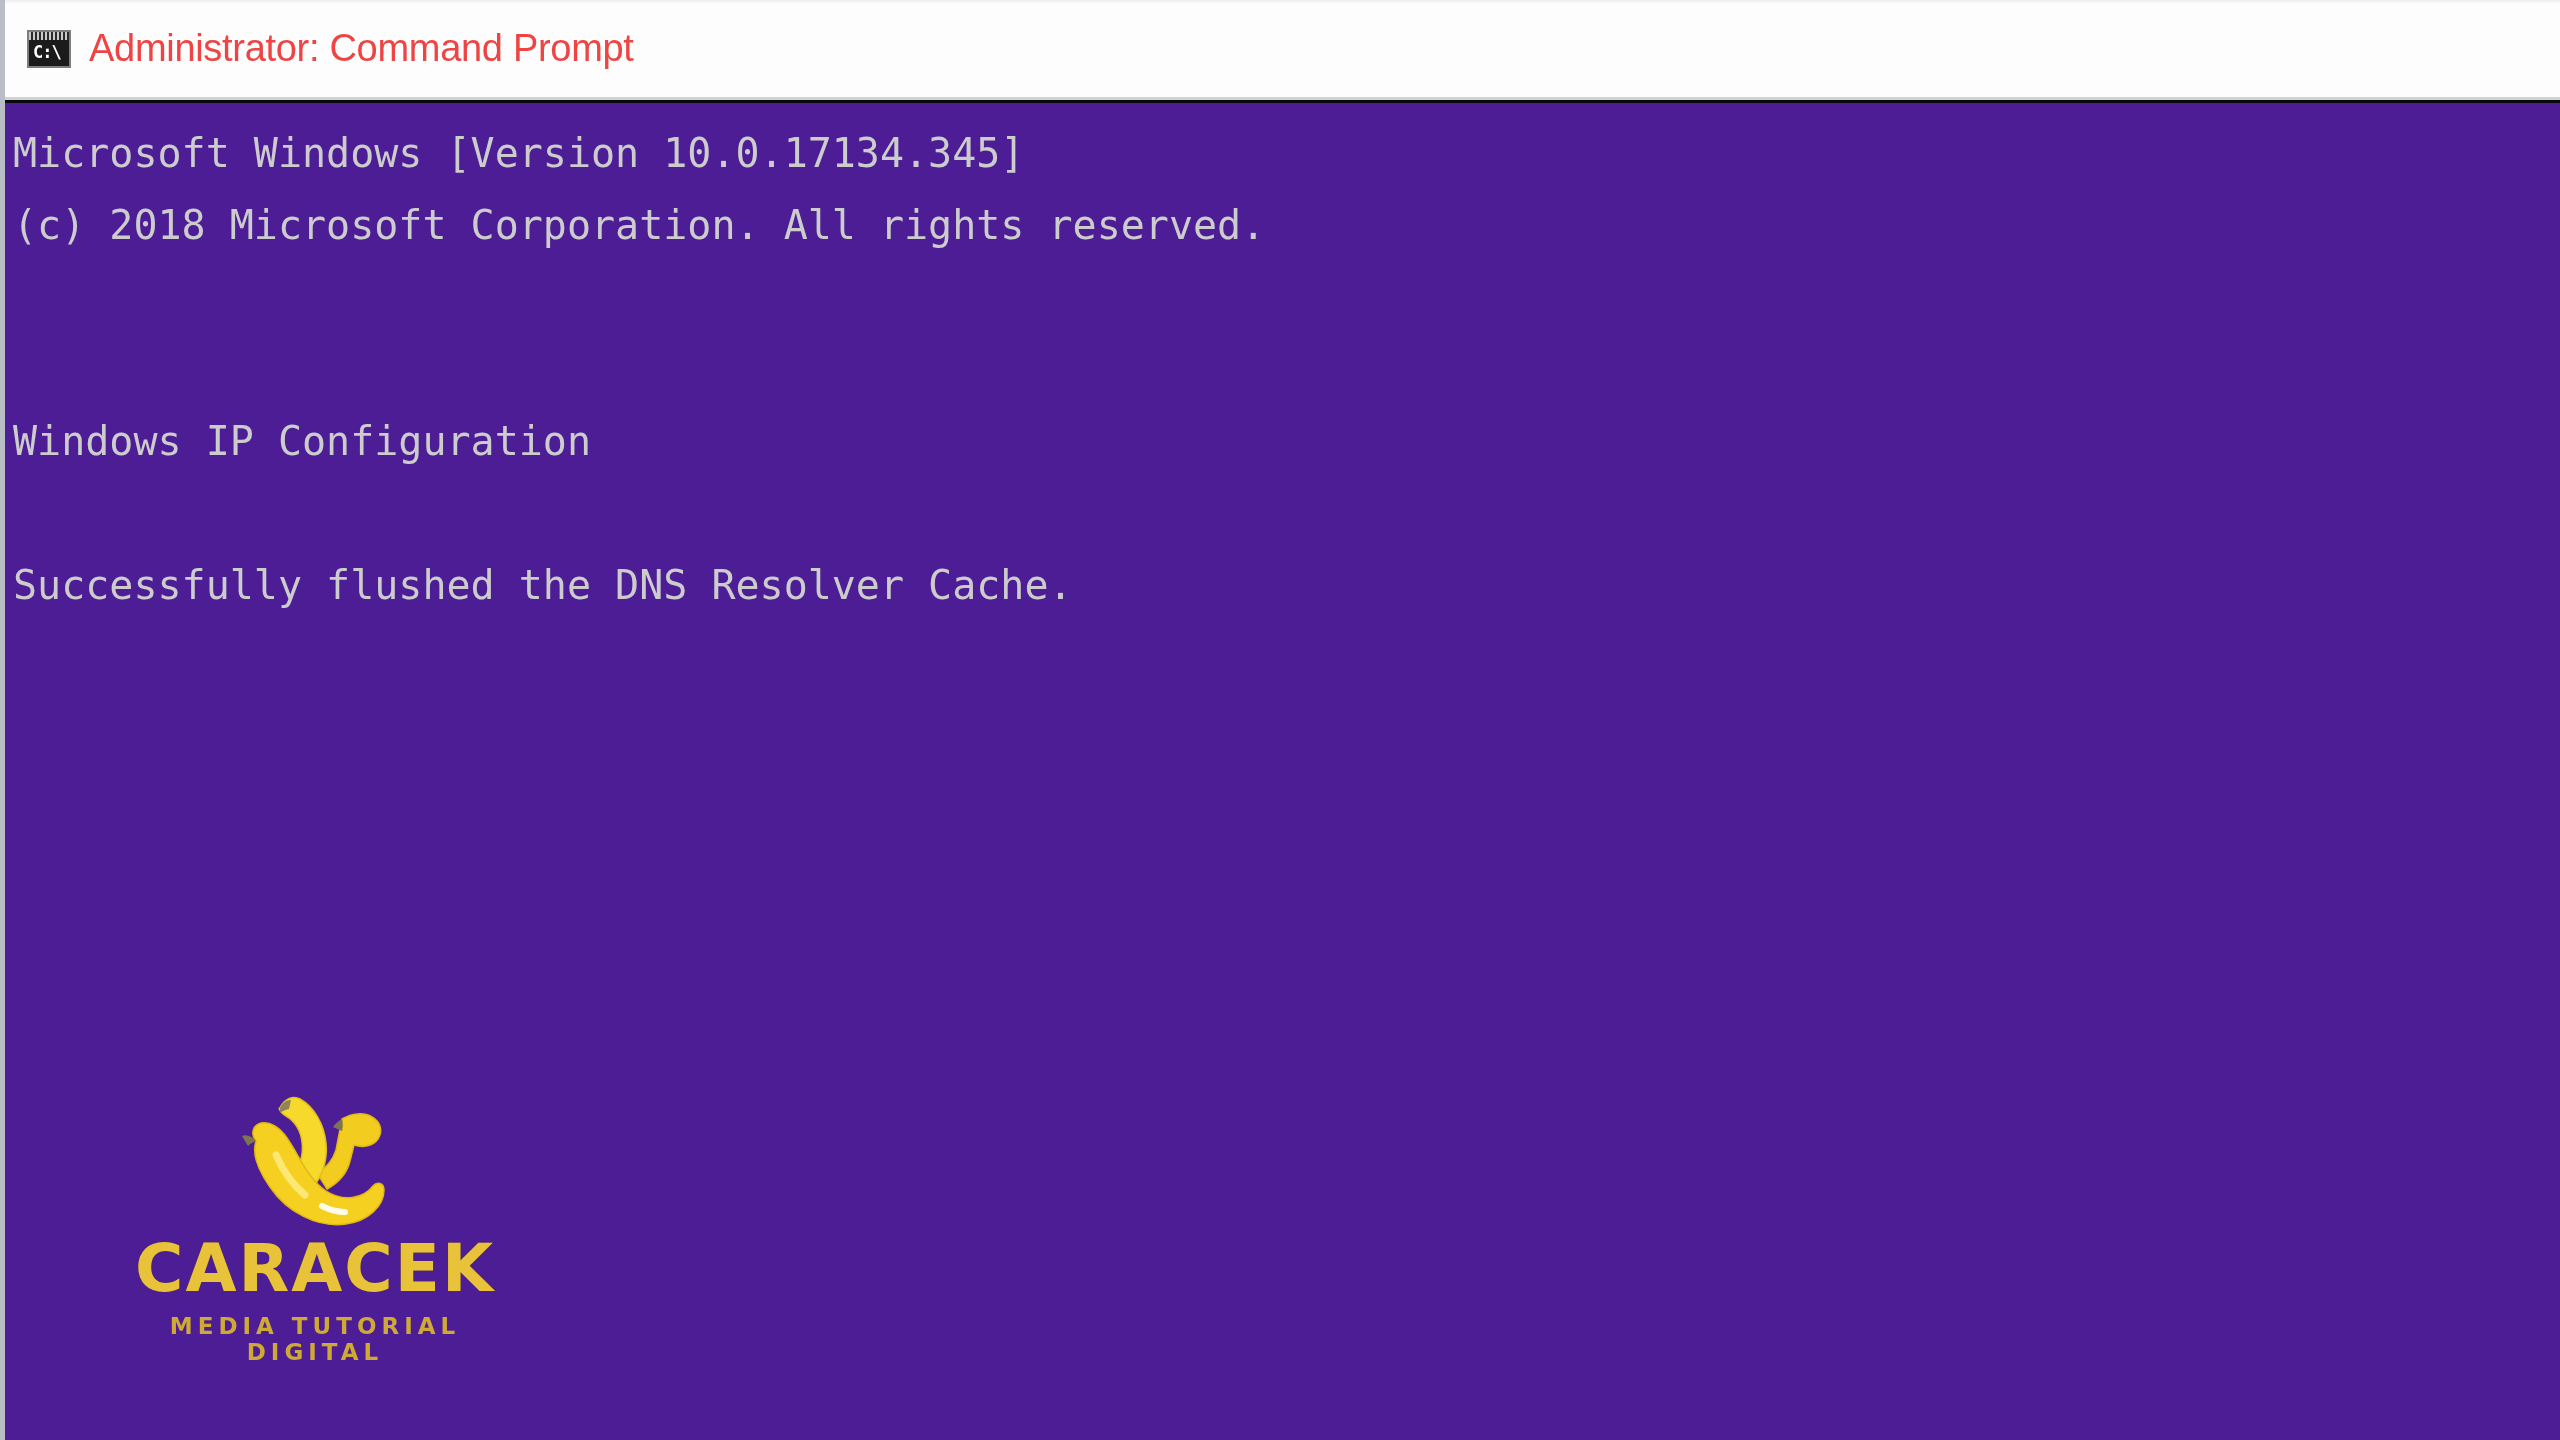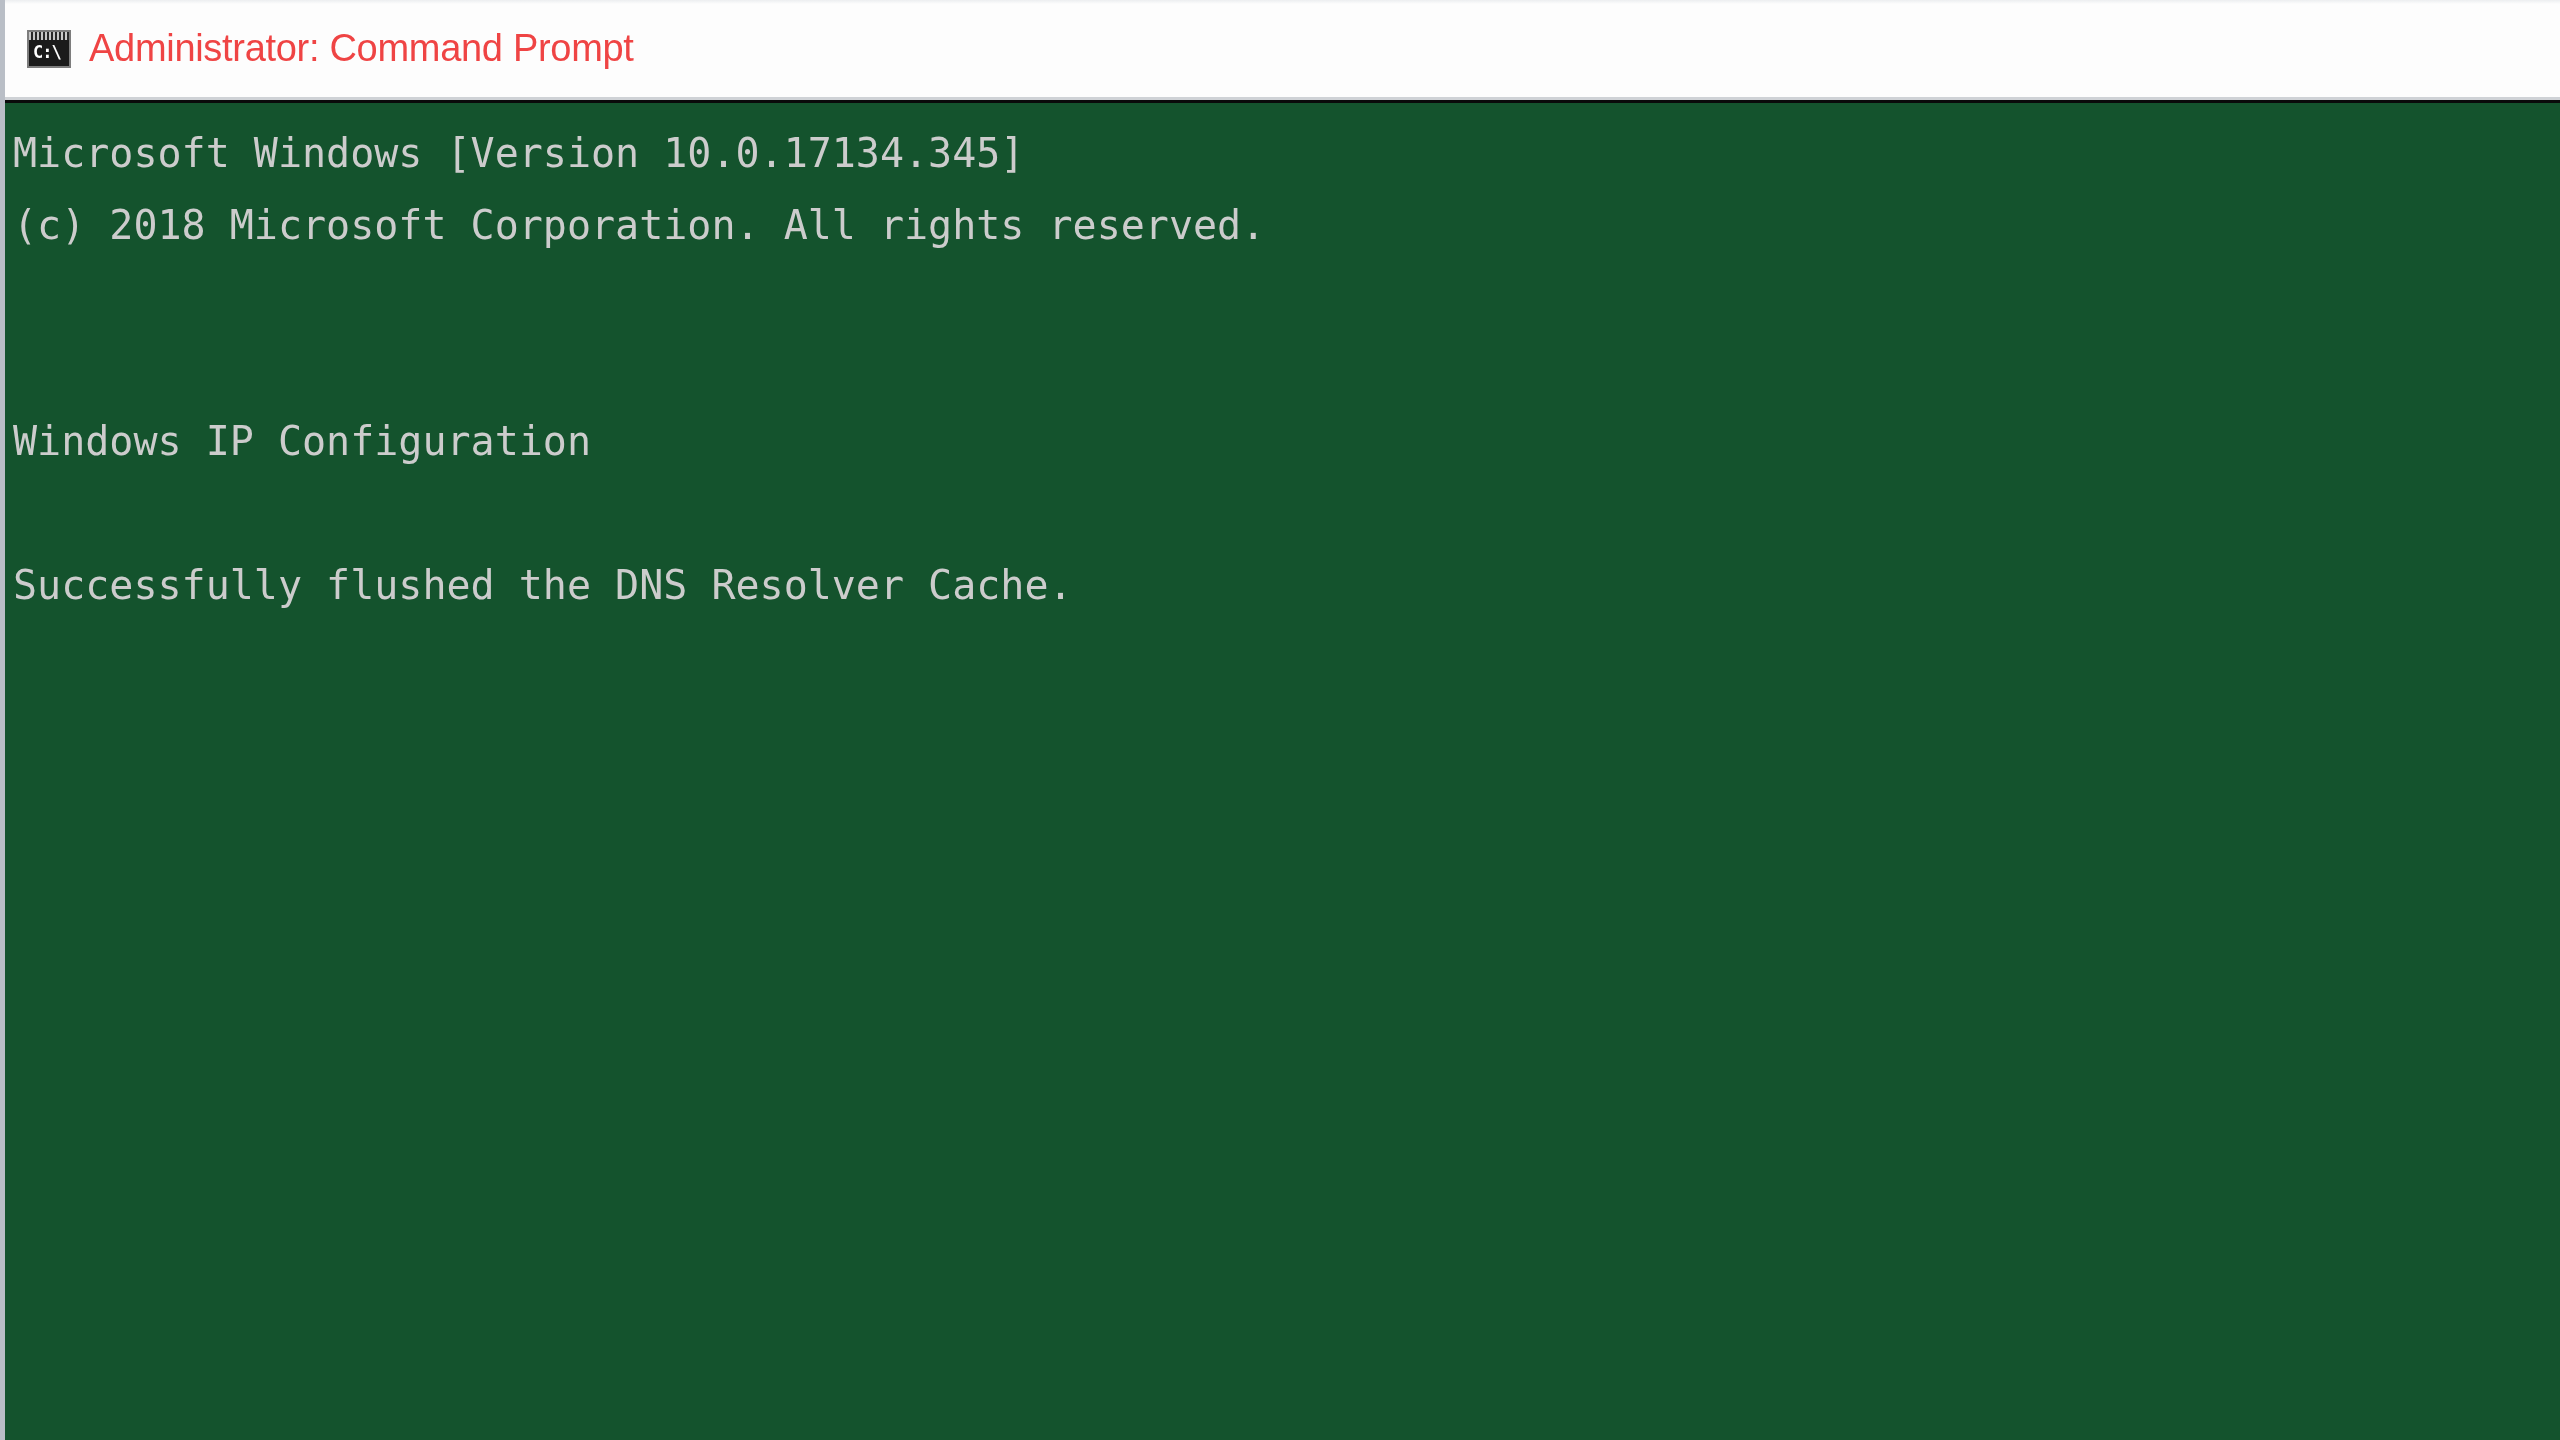--- a/index.html
+++ b/index.html
@@ -90,21 +90,21 @@
     white-space: nowrap;
   }
 
   
   #console {
     position: absolute;
     left: 0;
     top: 103px;
     right: 0;
     bottom: 0;
-    background: #14532d;
+    background: #4c1d95;
     padding: 14px 0 0 8px;
     box-sizing: border-box;
   }
 
   .line {
     font-family: "DejaVu Sans Mono", monospace;
     font-size: 40px;
     line-height: 72px;
     height: 72px;
     color: #cccccc;
@@ -172,15 +172,34 @@
   <div id="console">
     <div class="line">Microsoft Windows [Version 10.0.17134.345]</div>
     <div class="line">(c) 2018 Microsoft Corporation. All rights reserved.</div>
     <div class="line blank"></div>
     <div class="line blank"></div>
     <div class="line">Windows IP Configuration</div>
     <div class="line blank"></div>
     <div class="line">Successfully flushed the DNS Resolver Cache.</div>
     <div class="line blank"></div>
 
+    <div id="watermark">
+      <svg class="bananas" viewBox="0 0 210 165">
+
+        <path d="M132 36c10-6 22-7 30-2 9 5 11 15 6 22-5 7-15 9-24 6l-4 16c-3 12-12 22-23 28l-10-16c9-5 16-13 19-23l6-31z" fill="#f2cc1e" stroke="#e0b912" stroke-width="1.5"></path>
+
+        <path d="M70 25c4-9 13-13 20-9 14 8 24 25 26 44 2 19-5 38-19 50l-18-14c10-9 15-23 13-37-1-11-7-21-16-26-6-3-8-9-6-8z" fill="#f7d92b" stroke="#e3c018" stroke-width="1.5"></path>
+        <path d="M70 25c2-5 6-8 11-8l-2 9c-4 1-7 2-9 4z" fill="#8e8456"></path>
+
+        <path d="M46 58c-6-7-3-16 5-18 9-2 19 5 26 15 13 19 21 41 39 53 17 11 37 8 47-5 4-5 11-3 11 4 0 16-16 31-38 34-29 4-59-12-76-37C48 87 42 70 46 58z" fill="#f5d021" stroke="#e0ba10" stroke-width="1.5"></path>
+
+        <path d="M66 72c6 14 16 29 29 40" stroke="#fff08f" stroke-width="7" fill="none" stroke-linecap="round" opacity="0.75"></path>
+        <path d="M112 123c8 4 16 6 23 6" stroke="#ffffff" stroke-width="6" fill="none" stroke-linecap="round" opacity="0.9"></path>
+
+        <path d="M46 58c-4-5-10-7-14-5l6 10c3-3 6-4 8-5z" fill="#7e7450"></path>
+        <path d="M132 36c-4 2-7 5-9 8l9 4c1-4 1-8 0-12z" fill="#7e7450"></path>
+      </svg>
+      <div class="brand">CARACEK</div>
+      <div class="tagline">MEDIA TUTORIAL DIGITAL</div>
+    </div>
   </div>
 
 </div>
 
 </body></html>

